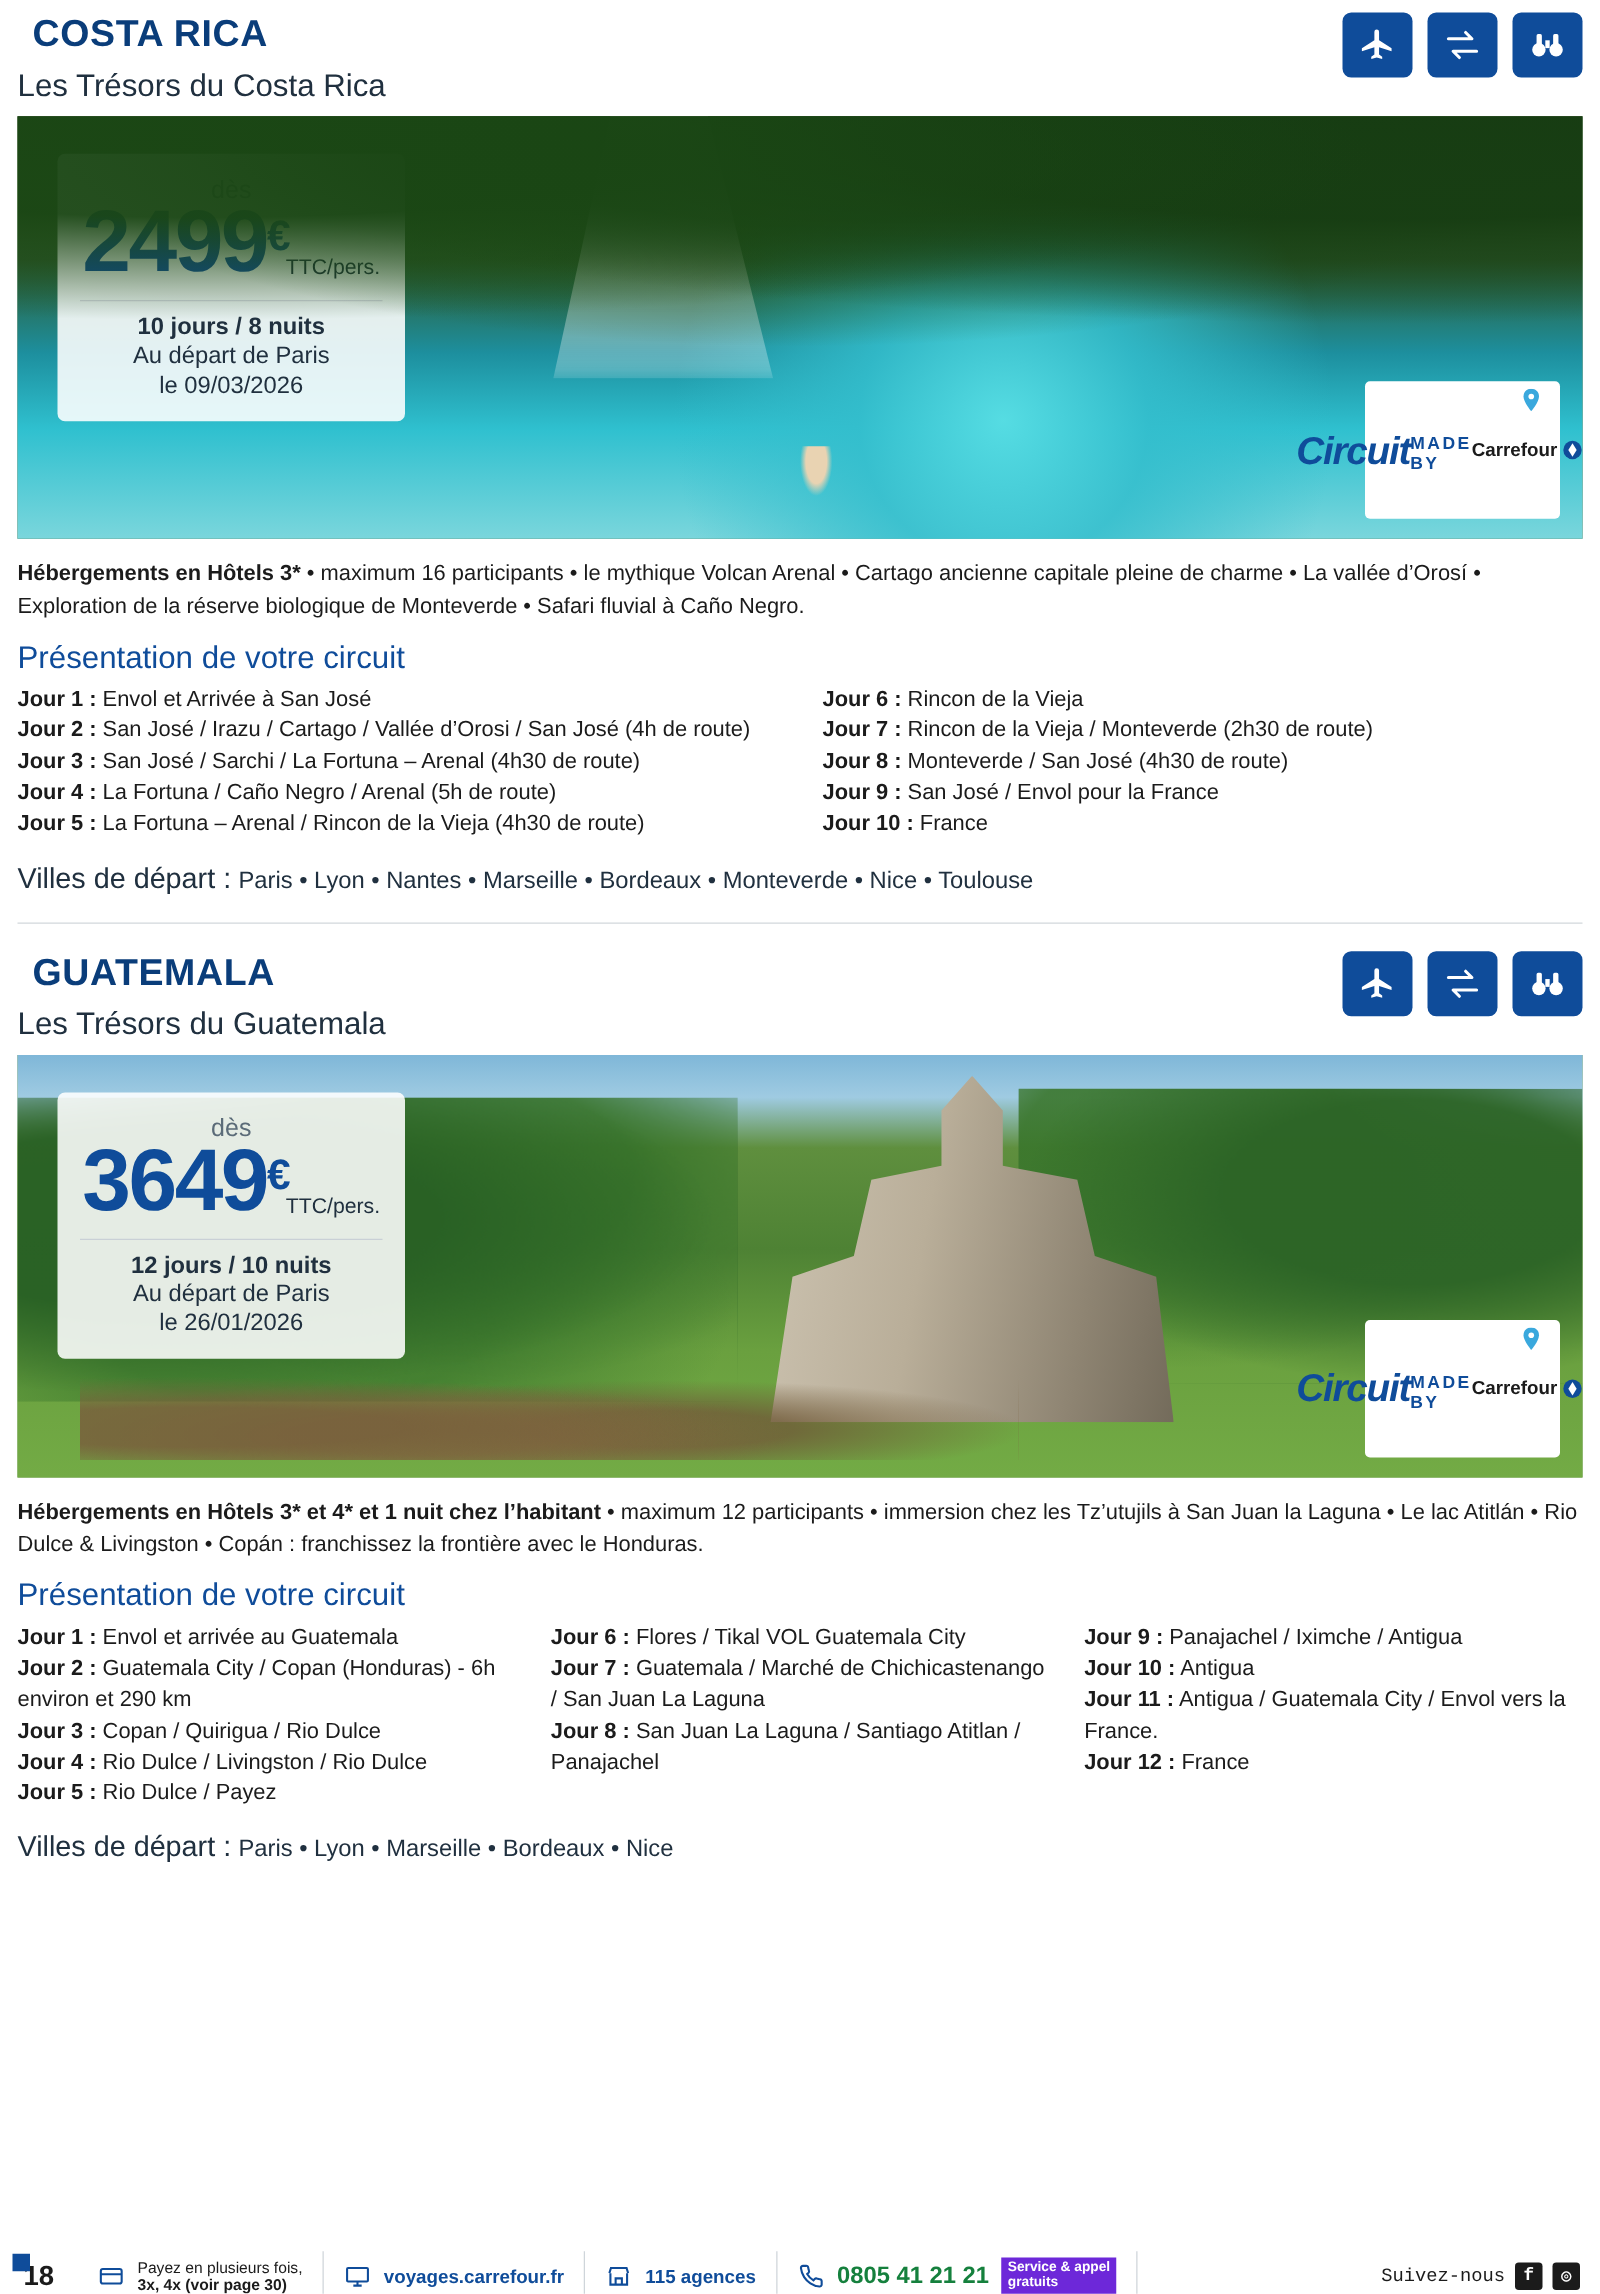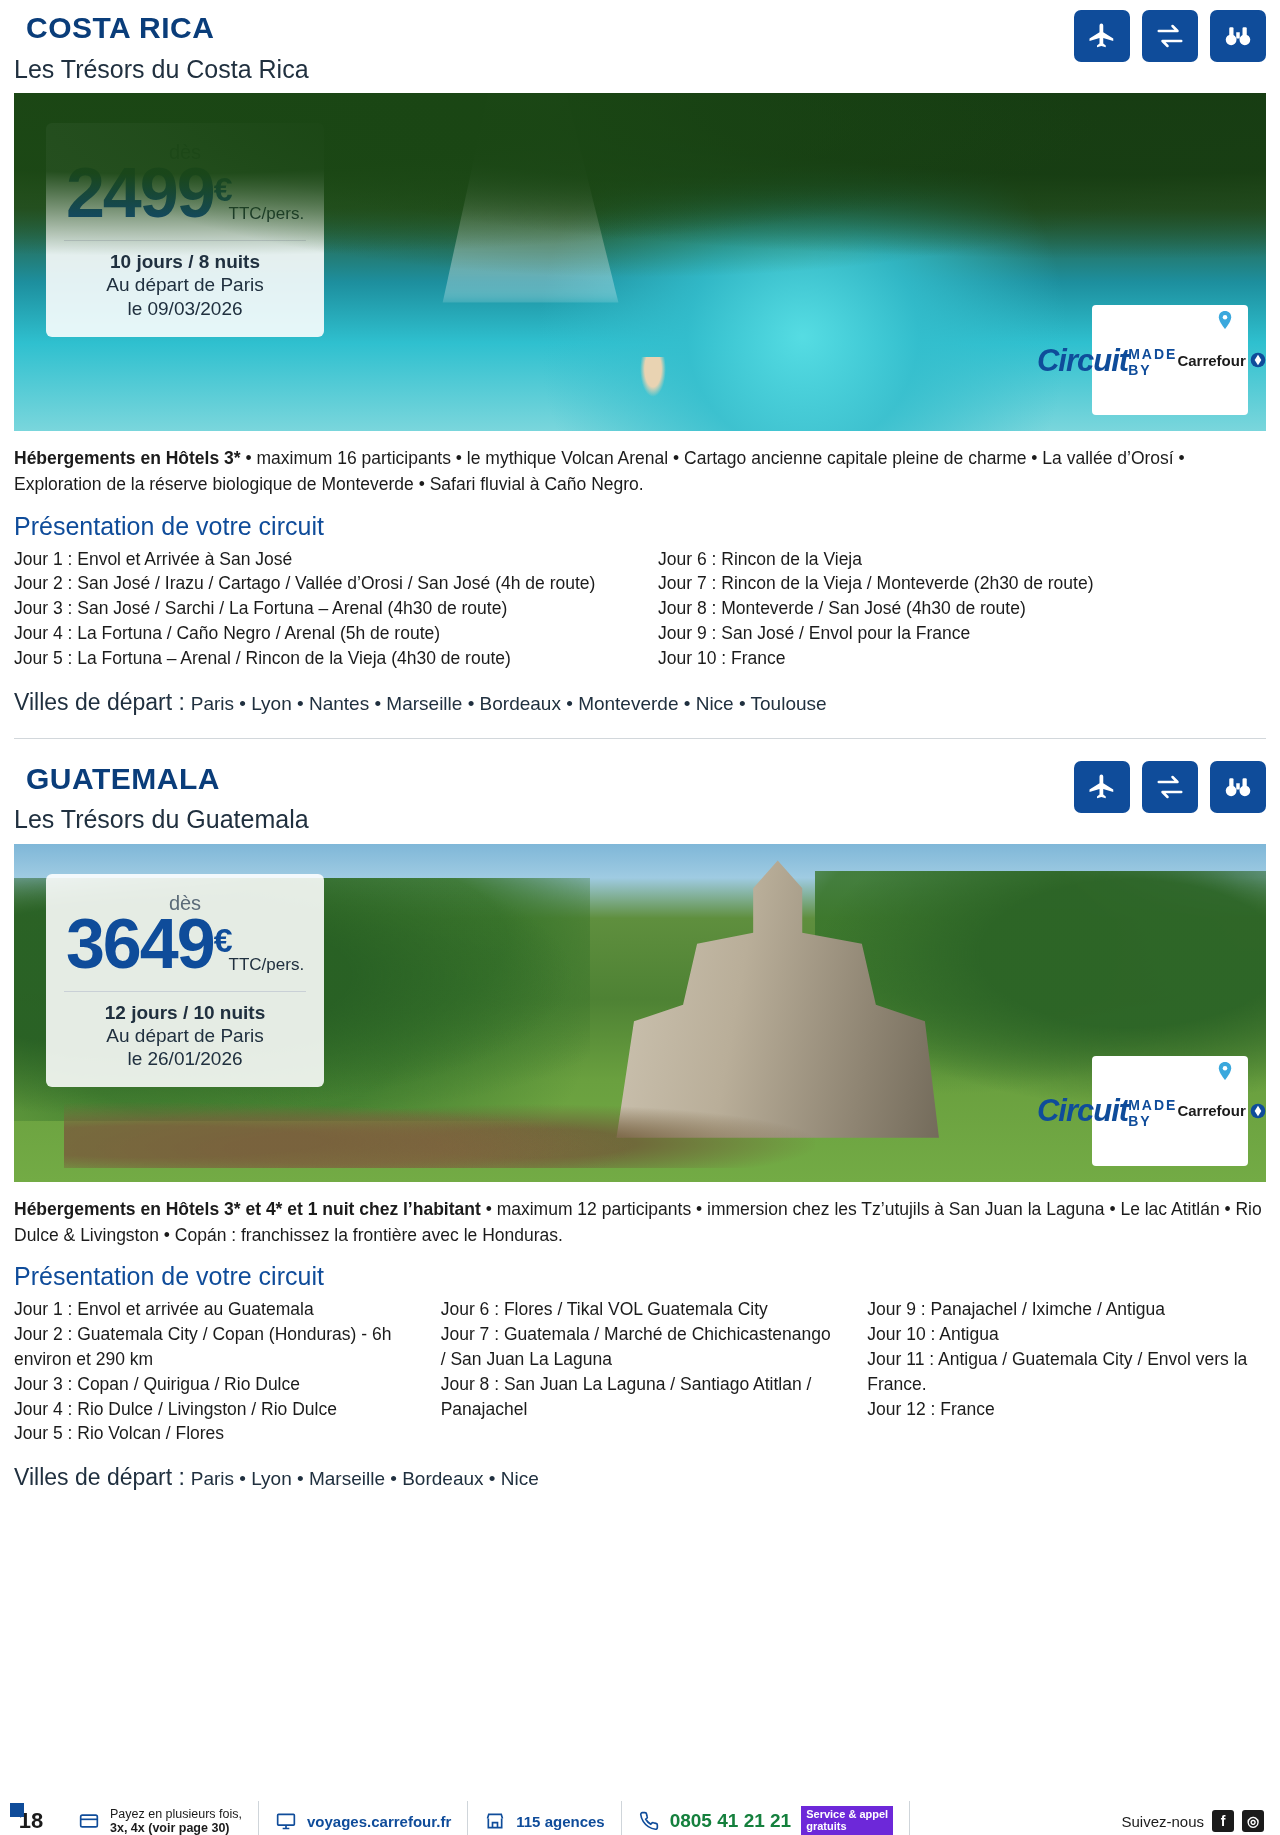--- a/index.html
+++ b/index.html
@@ -122,21 +122,21 @@
   .c-voy{ font-size:10px; color:#1b1b1b; font-style:italic; margin-top:1px;}
   .pin{ position:absolute; right:16px; top:6px; width:14px; height:18px; }
 
   
   .blurb{ margin:14px 14px 0 14px; font-size:17.5px; line-height:1.5; color:#1b1b1b; }
   .blurb b{ font-weight:bold; }
   .h2{ margin:14px 14px 6px 14px; font-size:25px; color:#0f4c9a; font-weight:400; }
   .cols{ margin:0 14px; display:flex; gap:36px; }
   .col{ flex:1 1 0; }
   .day{ font-size:17.5px; line-height:1.42; color:#1b1b1b; }
-  .day b{ font-weight:normal; }
+  .day b{ font-weight:bold; }
   .villes{ margin:18px 14px 0 14px; font-size:21px; color:#20303f; }
   .villes .lbl{ font-size:23px; }
   .villes .list{ font-size:19px; }
   .divider{ margin:22px 14px 0 14px; height:1px; background:#d2d7db; }
 
   
   .footer{
     position:absolute; left:0; bottom:0; width:1280px; height:52px;
     display:flex; align-items:center; gap:0; font-size:13px;
   }
@@ -148,21 +148,21 @@
   .f-page .sq{ position:absolute; left:10px; top:8px; width:14px; height:14px; background:#0f4c9a;}
   .f-item{
     height:40px; display:flex; align-items:center; gap:10px;
     padding:0 16px; border-right:1px solid #cfd5da; color:#1b1b1b;
   }
   .f-item b{ font-weight:bold; }
   .f-small{ font-size:12.5px; line-height:1.15; }
   .f-blue{ color:#0f4c9a; font-weight:bold; font-size:15px;}
   .f-phone{ font-size:19px; font-weight:bold; color:#15803d;}
   .f-svc{ background:#6d28d9; color:#fff; font-size:11px; line-height:1.05; padding:3px 5px; font-weight:bold;}
-  .f-follow{ margin-left:auto; display:flex; align-items:center; gap:8px; padding-right:16px; font-size:15px; color:#1b1b1b;}
+  .f-follow{ margin-left:auto; display:flex; align-items:center; gap:8px; padding-right:16px; font-size:15px; color:#1b1b1b;font-family:Liberation Mono, monospace;}
   .sq-social{ width:22px; height:22px; background:#1b1b1b; color:#fff; border-radius:3px; display:flex; align-items:center; justify-content:center; font-size:14px; font-weight:bold;}
   .f-ico{ width:22px; height:22px; color:#0f4c9a; display:flex; align-items:center; justify-content:center;}
 </style>
 </head>
 <body>
 
 <div class="page">
 
   <div class="sec-head" style="padding-top:0;">
     <div class="country">COSTA RICA</div>
@@ -322,21 +322,21 @@
   </div>
 
   <div class="h2">Présentation de votre circuit</div>
 
   <div class="cols" style="gap:28px;">
     <div class="col">
       <div class="day"><b>Jour 1 :</b><span> Envol et arrivée au Guatemala</span></div>
       <div class="day"><b>Jour 2 :</b><span> Guatemala City / Copan (Honduras) - 6h environ et 290 km</span></div>
       <div class="day"><b>Jour 3 :</b><span> Copan / Quirigua / Rio Dulce</span></div>
       <div class="day"><b>Jour 4 :</b><span> Rio Dulce / Livingston / Rio Dulce</span></div>
-      <div class="day"><b>Jour 5 :</b><span> Rio Volcan / Flores</span></div>
+      <div class="day"><b>Jour 5 :</b><span> Rio Dulce / Payez</span></div>
     </div>
     <div class="col">
       <div class="day"><b>Jour 6 :</b><span> Flores / Tikal VOL Guatemala City</span></div>
       <div class="day"><b>Jour 7 :</b><span> Guatemala / Marché de Chichicastenango / San Juan La Laguna</span></div>
       <div class="day"><b>Jour 8 :</b><span> San Juan La Laguna / Santiago Atitlan / Panajachel</span></div>
     </div>
     <div class="col">
       <div class="day"><b>Jour 9 :</b><span> Panajachel / Iximche / Antigua</span></div>
       <div class="day"><b>Jour 10 :</b><span> Antigua</span></div>
       <div class="day"><b>Jour 11 :</b><span> Antigua / Guatemala City / Envol vers la France.</span></div>

